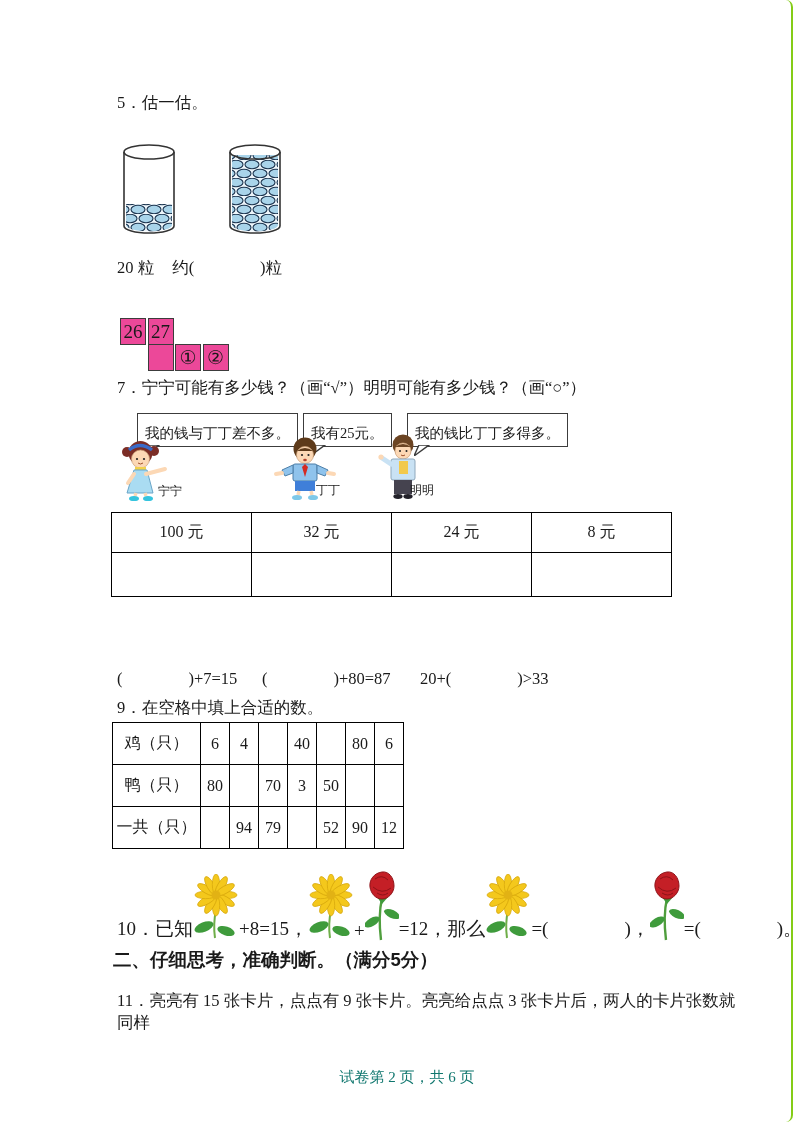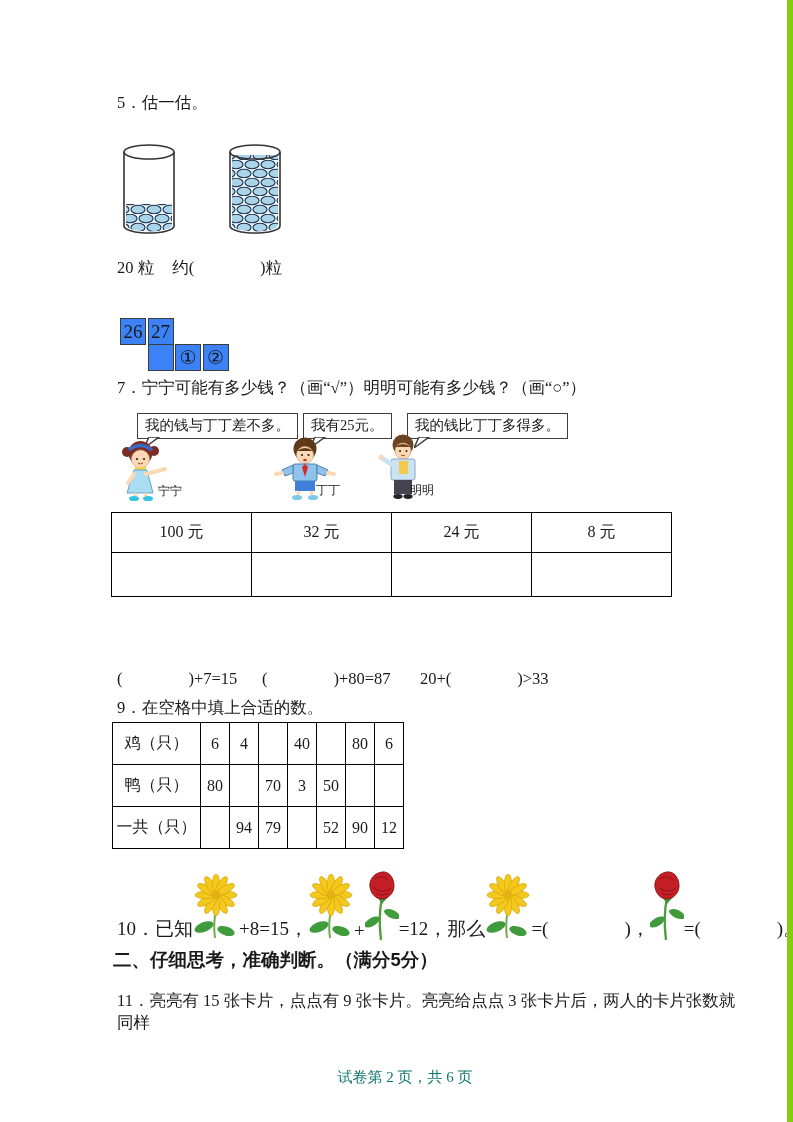--- a/index.html
+++ b/index.html
@@ -1,34 +1,34 @@
 <!DOCTYPE html>
 <html><head>
 <meta charset="utf-8">
 <style>
   * { margin:0; padding:0; box-sizing:border-box; }
   html,body { background:#fff; }
   .page {
     position:relative; width:793px; height:1122px; background:#ffffff;
     font-family:"Liberation Serif","DejaVu Serif",serif; color:#1a1a1a;
-    overflow:hidden; border-right:6px solid #84cc16;
+    overflow:hidden; border-right:2px solid #84cc16;border-radius:7px;
   }
   .abs { position:absolute; }
   .qlabel { font-size:16.5px; line-height:1.35; white-space:pre-wrap; }
   .caption { font-size:16.5px; }
   
   .gcell {
     position:absolute; width:26px; height:27px; border:1.6px solid #3c3c3c;
     display:flex; align-items:center; justify-content:center;
-    font-size:19px; background:#3b82f6;
+    font-size:19px; background:#ec4899;
   }
   
   .bubble {
     position:absolute; border:1.6px solid #3c3c3c; background:#fff;
-    font-size:14.5px; line-height:1; padding:4px 7px 5px; white-space:nowrap;
+    font-size:14.5px; line-height:1; padding:12px 7px 5px; white-space:nowrap;
   }
   .tail { position:absolute; left:6px; bottom:-10px; }
   .kidname { position:absolute; font-size:12px; }
   
   table.money { position:absolute; left:111px; top:512px; border-collapse:collapse; table-layout:fixed; }
   table.money th, table.money td { border:1.4px solid #000; font-weight:normal; text-align:center; font-size:16px; }
   table.money th { width:140px; height:40px; }
   table.money td { height:44px; }
   
   .eq { position:absolute; font-size:16.5px; white-space:pre; }

